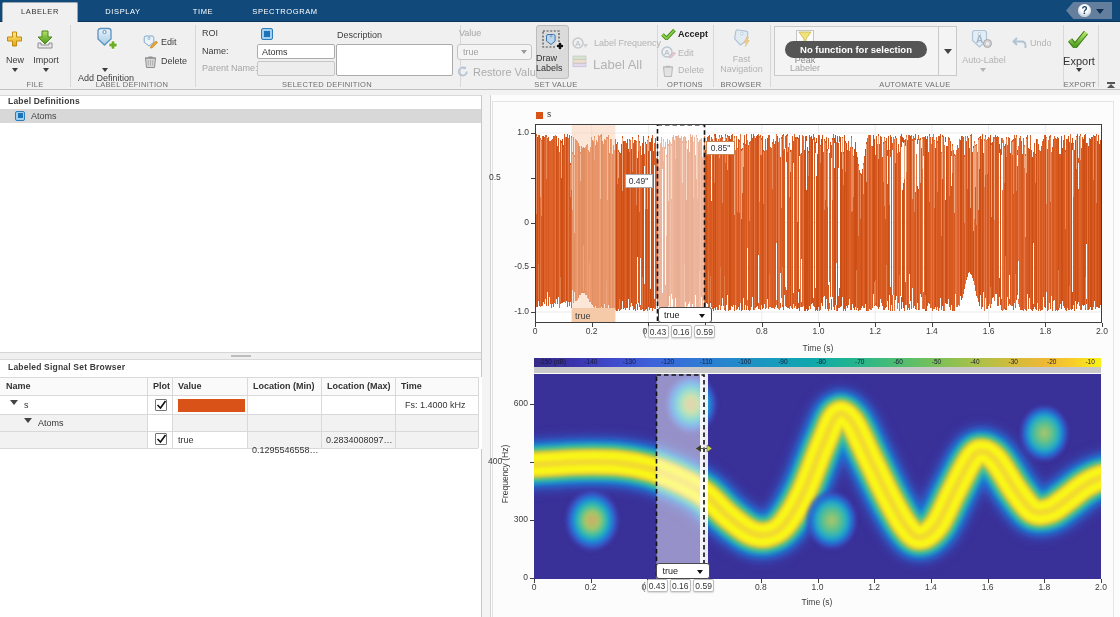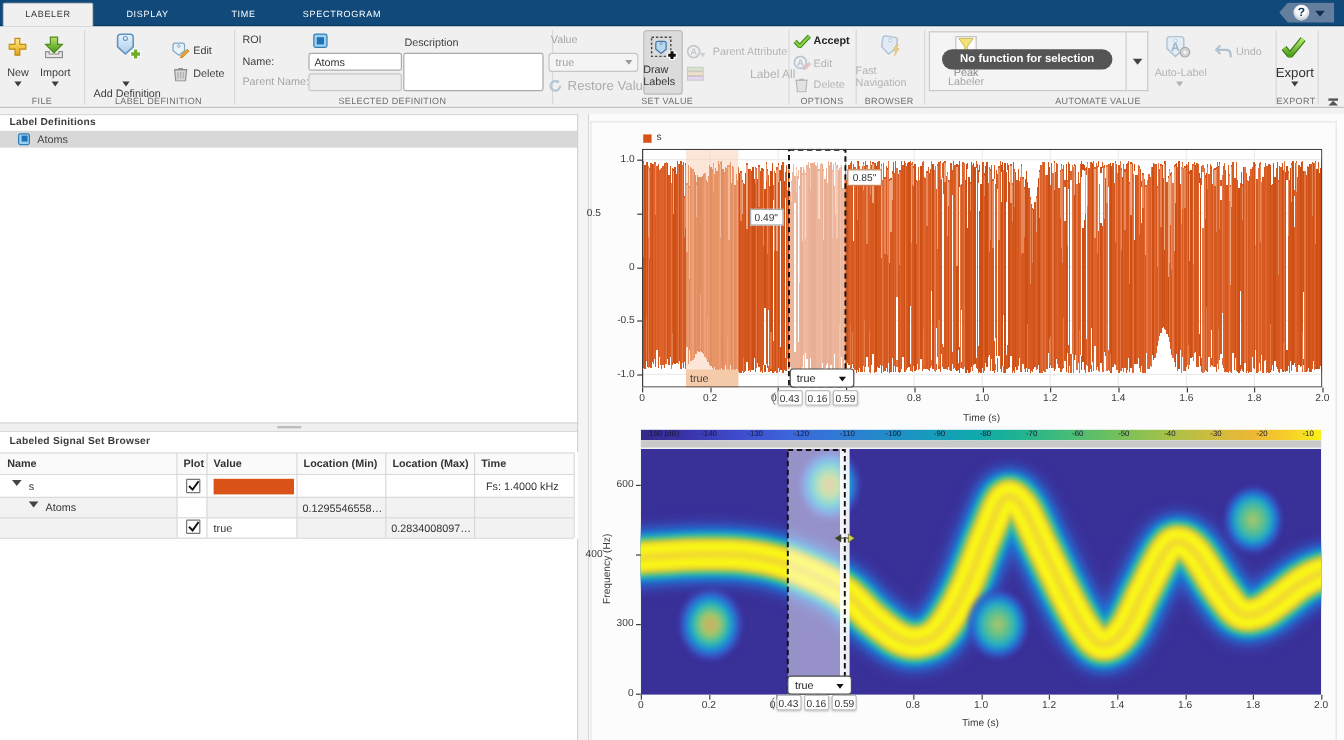--- a/index.html
+++ b/index.html
@@ -121,27 +121,27 @@
 <circle cx="10" cy="7.3" r=".8" fill="#FFF" stroke="#3F74A8" stroke-width=".6"></circle>
 <path d="M19 13v8M15 17h8" stroke="#FFF" stroke-width="4.6"></path>
 <path d="M19 13.8v6.4M15.8 17h6.4" stroke="#111" stroke-width="2.6"></path>
 </svg>
 <div class="abs" style="left:536px;top:53px;width:20px;text-align:center;font-size:9px;color:#333;line-height:10px">Draw<br>Labels</div>
 <svg class="abs" style="left:572px;top:37px" width="18" height="13" viewBox="0 0 18 13">
 <circle cx="6" cy="6" r="5" fill="none" stroke="#C3C8CD" stroke-width="1.4"></circle>
 <text x="6" y="9" font-size="8" font-weight="bold" text-anchor="middle" fill="#C3C8CD">A</text>
 <path d="M11 7h5l-2.5 4z" fill="#CCD2D8"></path>
 </svg>
-<div class="abs" style="left:594px;top:38px;font-size:9px;color:#B3B3B3">Parent Attribute</div>
+<div class="abs" style="left:594px;top:38px;font-size:9px;color:#B3B3B3">Label Frequency</div>
 <svg class="abs" style="left:572px;top:55px" width="16" height="13" viewBox="0 0 16 13">
 <rect x="1" y="1" width="13" height="3.2" fill="#D8E4CE" stroke="#B9C4BE" stroke-width=".6"></rect>
 <rect x="1" y="4.8" width="13" height="3.2" fill="#EFE0CC" stroke="#C4BEB4" stroke-width=".6"></rect>
 <rect x="1" y="8.6" width="13" height="3.2" fill="#E3D8EC" stroke="#BEB9C8" stroke-width=".6"></rect>
 </svg>
-<div class="abs" style="left:625px;top:57px;font-size:10px;color:#B3B3B3">Label All</div>
+<div class="abs" style="left:593px;top:57px;font-size:13px;color:#B3B3B3">Label All</div>
 
 <svg class="abs" style="left:661px;top:29px" width="15" height="11" viewBox="0 0 15 11">
 <path d="M1.5 5.5L5.5 9.5 13.5 1" fill="none" stroke="#3E8C12" stroke-width="3.6"></path>
 <path d="M1.5 5.5L5.5 9.5 13.5 1" fill="none" stroke="#8CD149" stroke-width="1.8"></path>
 </svg>
 <div class="abs" style="left:678px;top:29px;font-size:9px;font-weight:bold;color:#222">Accept</div>
 <svg class="abs" style="left:661px;top:46px" width="16" height="13" viewBox="0 0 16 13">
 <circle cx="6" cy="6" r="5" fill="none" stroke="#B9C6D2" stroke-width="1.4"></circle>
 <text x="6" y="9" font-size="8" font-weight="bold" text-anchor="middle" fill="#B9C6D2">A</text>
 <path d="M9 11l4-4 1.5 1.5-4 4-2 .5z" fill="#E8C8CC" stroke="#D4AEB4" stroke-width=".6" transform="translate(0,-1)"></path>
@@ -151,21 +151,21 @@
 <path d="M1.5 3h9l-1 9.5h-7z" fill="#E2E2E2" stroke="#B9B9B9" stroke-width="1"></path>
 <path d="M1 3h10M4 2.2h4" stroke="#B9B9B9" stroke-width="1.1" fill="none"></path>
 </svg>
 <div class="abs" style="left:678px;top:65px;font-size:9px;color:#B3B3B3">Delete</div>
 
 <svg class="abs" style="left:733px;top:29px" width="20" height="19" viewBox="0 0 20 19">
 <path d="M4 1.5h8q2.2 0 2.2 2.2v7L8.5 16 2 10.7V3.7Q2 1.5 4 1.5z" fill="#E2EBF3" stroke="#AFC4D6" stroke-width="1.2" transform="rotate(8 8 8)"></path>
 <circle cx="8.7" cy="4.6" r="1.3" fill="#FFF" stroke="#AFC4D6" stroke-width=".8"></circle>
 <path d="M14 8l-3 5h2.4l-1 4.5 3.8-6h-2.4l1.8-3.5z" fill="#EFCF92" stroke="#DCB264" stroke-width=".5"></path>
 </svg>
-<div class="abs" style="left:713px;top:55px;width:57px;text-align:left;font-size:9px;color:#B3B3B3;line-height:9.5px">Fast<br>Navigation</div>
+<div class="abs" style="left:713px;top:55px;width:57px;text-align:center;font-size:9px;color:#B3B3B3;line-height:9.5px">Fast<br>Navigation</div>
 
 <div class="abs" style="left:774px;top:26px;width:165px;height:50px;background:#F4F4F4;border:1px solid #C9C9C9"></div>
 <div class="abs" style="left:796px;top:30px;width:18px;height:22px;background:#FBFBFB;border:1px solid #C4C4C4"></div>
 <svg class="abs" style="left:797px;top:31px" width="16" height="20" viewBox="0 0 16 20">
 <path d="M2 1h12l-5 7v4l-2 1v-5z" fill="#F2E27A" stroke="#C9B94E" stroke-width=".8"></path>
 <path d="M4 18l4-6 4 6z" fill="#9FC0DC" stroke="#7A9CBC" stroke-width=".8"></path>
 </svg>
 <div class="abs" style="left:788px;top:54.5px;width:34px;text-align:center;font-size:9px;color:#8A8A8A">Peak</div>
 <div class="abs" style="left:782px;top:63px;width:46px;text-align:center;font-size:9px;color:#A4A4A4">Labeler</div>
 <div class="abs" style="left:785px;top:41px;width:142px;height:17px;background:#555;border-radius:8.5px;color:#FFF;font-size:9.5px;font-weight:bold;text-align:center;line-height:17px">No function for selection</div>
@@ -243,21 +243,21 @@
       </svg>
       <div class="abs" style="left:178px;top:21.5px;width:67px;height:13px;background:#D95319"></div>
       <div class="abs" style="left:405px;top:22.5px;font-size:9px;color:#333">Fs: 1.4000 kHz</div>
       <div class="abs" style="left:24px;top:41px;width:0;height:0;border:4px solid transparent;border-top:5px solid #444"></div>
       <div class="abs" style="left:38px;top:40.5px;font-size:9px;color:#333">Atoms</div>
       <div class="abs" style="left:155px;top:56px;width:12px;height:12px;background:#FFF;border:1px solid #767676;border-radius:1px"></div>
       <svg class="abs" style="left:156px;top:57px" width="11" height="10" viewBox="0 0 11 10">
         <path d="M1.5 5l3 3 5-7" fill="none" stroke="#111" stroke-width="1.6"></path>
       </svg>
       <div class="abs" style="left:178px;top:57.5px;font-size:9px;color:#333">true</div>
-      <div class="abs" style="left:252px;top:42px;font-size:9px;color:#333">0.1295546558…</div>
+      <div class="abs" style="left:252px;top:68px;font-size:9px;color:#333">0.1295546558…</div>
       <div class="abs" style="left:326px;top:57.5px;font-size:9px;color:#333">0.2834008097…</div>
     </div>
 <div class="abs" style="left:491px;top:95px;width:629px;height:522px;background:#FCFCFC"></div>
 <div class="abs" style="left:492px;top:101px;width:1px;height:516px;background:#E4E4E4"></div>
 <div class="abs" style="left:1113px;top:101px;width:1px;height:516px;background:#E4E4E4"></div>
 <div class="abs" style="left:492px;top:101px;width:622px;height:1px;background:#E4E4E4"></div>
 <div class="abs" style="left:536px;top:112px;width:7px;height:7px;background:#D95319"></div>
 <div class="abs" style="left:547px;top:109px;font-size:8.5px;color:#3C3C3C">s</div>
 <svg class="abs" style="left:535px;top:124px" width="567" height="199" viewBox="0 0 567 199">
       <rect x="0" y="0" width="567" height="199" fill="#FFF"></rect>

